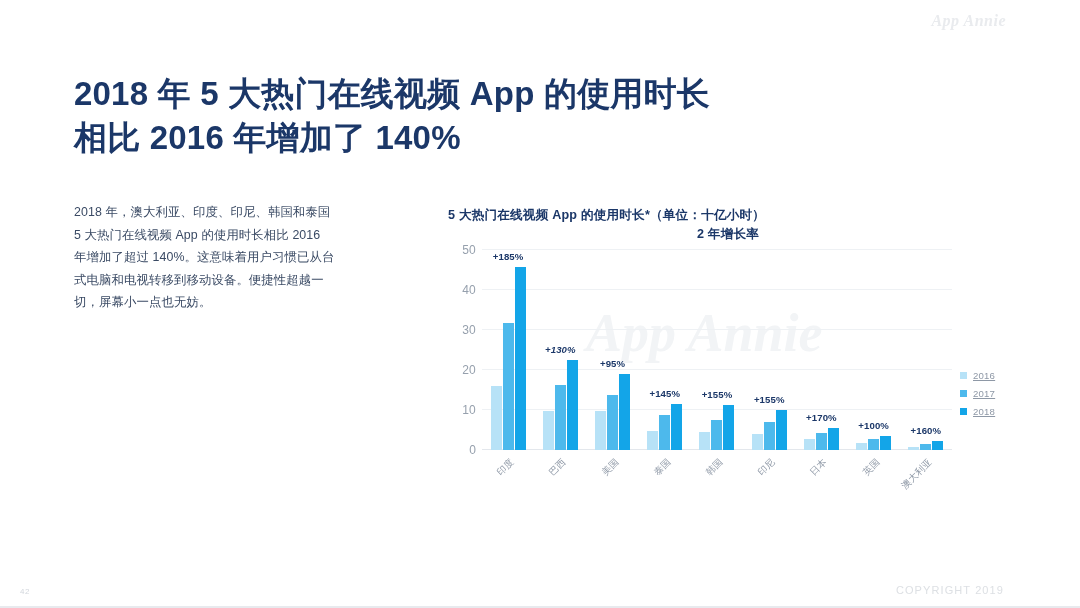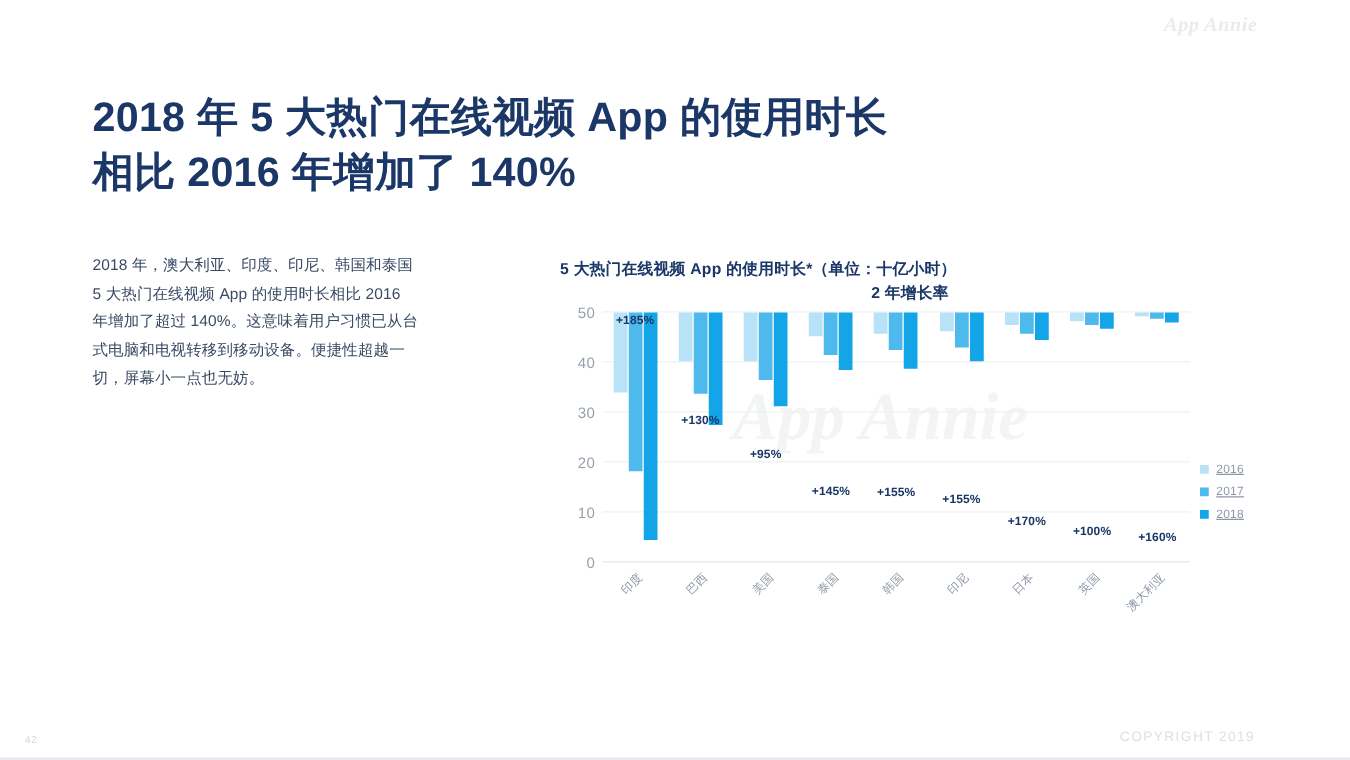--- a/index.html
+++ b/index.html
@@ -136,20 +136,21 @@
     width: 470px; height: 200px;
     display: flex;
     align-items: flex-end;
     z-index: 3;
   }
   .group {
     position: relative;
     flex: 1 1 0;
     height: 100%;
     display: flex;
+    align-items: flex-end;
     justify-content: center;
     gap: 1px;
   }
   .bar {
     width: 11px;
     border-radius: 0;
   }
   .bar.y2016 { background: #b7e2f7; }
   .bar.y2017 { background: #4db9ec; }
   .bar.y2018 { background: #13a5e8; }
@@ -285,21 +286,21 @@
           <div class="group">
             <div class="bar y2016" style="height: 64px;"></div>
             <div class="bar y2017" style="height: 127.2px;"></div>
             <div class="bar y2018" style="height: 182.4px;"></div>
             <div class="growth" style="bottom: 187.4px;">+185%</div>
           </div>
           <div class="group">
             <div class="bar y2016" style="height: 39.2px;"></div>
             <div class="bar y2017" style="height: 65.2px;"></div>
             <div class="bar y2018" style="height: 90px;"></div>
-            <div class="growth" style="bottom: 108px;">+130%</div>
+            <div class="growth" style="bottom: 95px; font-style: italic;">+130%</div>
           </div>
           <div class="group">
             <div class="bar y2016" style="height: 38.8px;"></div>
             <div class="bar y2017" style="height: 54.4px;"></div>
             <div class="bar y2018" style="height: 75.6px;"></div>
             <div class="growth" style="bottom: 80.6px;">+95%</div>
           </div>
           <div class="group">
             <div class="bar y2016" style="height: 18.8px;"></div>
             <div class="bar y2017" style="height: 34.4px;"></div>

